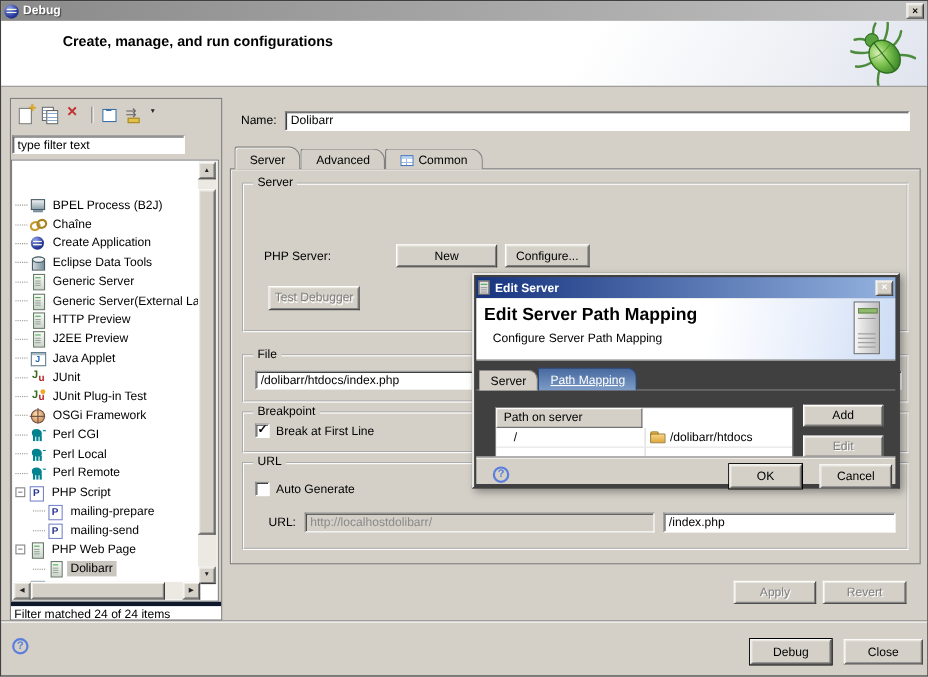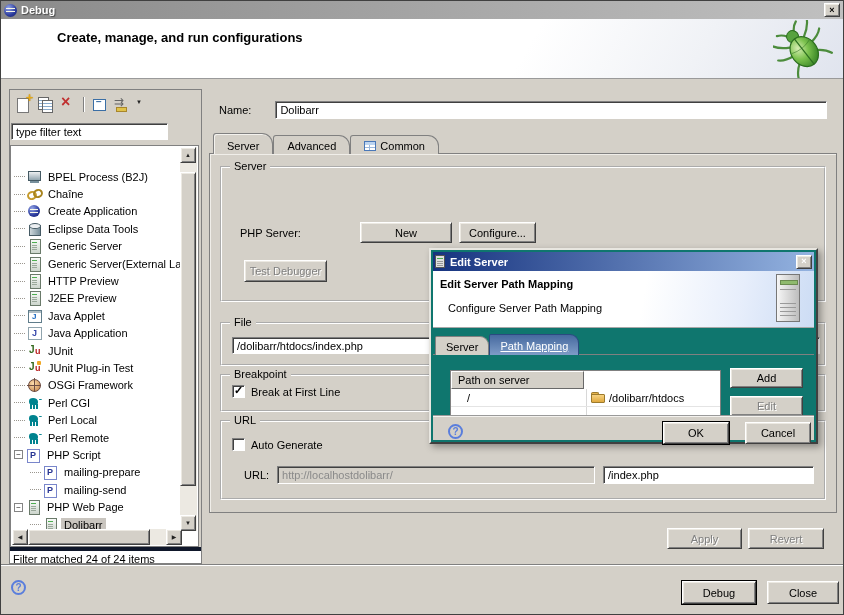--- a/index.html
+++ b/index.html
@@ -54,21 +54,21 @@
   .collapse-all-icon::before { content:""; position:absolute; left:2px; top:3px; width:11px; height:10px; background:#fff; border:1px solid #3a6ea5; }
   .collapse-all-icon::after { content:"−"; position:absolute; left:5px; top:0px; color:#3a6ea5; font:bold 10px "Liberation Sans",sans-serif; }
   .filter-icon::before { content:"⇉"; position:absolute; left:1px; top:-1px; font-size:12px; color:#666; }
   .filter-icon::after { content:""; position:absolute; left:3px; top:11px; width:9px; height:3px; background:#e0c24a; border:1px solid #a8862c; }
   .menu-dropdown-icon { width:10px; }
   .menu-dropdown-icon::before { content:"▼"; position:absolute; left:1px; top:3px; font-size:6px; color:#222; }
 
   .lp-filter { position:absolute; top:33px; left:1px; width:157px; height:17px; }
   .lp-treebox { position:absolute; top:55px; left:0; width:189px; height:402px; background:#fff;
     border:1px solid #808080; }
-  .lp-tree { position:absolute; top:6px; left:1px; width:169px; height:384px; overflow:hidden; padding-top:16px; }
+  .lp-tree { position:absolute; top:16px; left:1px; width:169px; height:384px; overflow:hidden; padding-top:16px; }
   .trow { display:flex; align-items:center; height:17.4px; white-space:nowrap; }
   .dots { width:11px; height:1px; border-top:1px dotted #9a968e; flex:none; margin-right:2px; }
   .expander { width:9px; height:9px; flex:none; border:1px solid #848484; background:#fff; color:#222;
     font:8px/7px "Liberation Sans",sans-serif; text-align:center; margin:0 3px 0 0; }
   .tlabel { padding:1px 3px; overflow:hidden; }
   .tlabel.sel { background:#c9c5bf; }
   .ticon { position:relative; width:15px; height:14px; flex:none; margin-right:3px; }
   .bpel-icon::before { content:""; position:absolute; left:1px; top:1px; width:11px; height:8px; background:linear-gradient(#eceff1,#90a4ae); border:1px solid #455a64; }
   .bpel-icon::after { content:""; position:absolute; left:3px; top:11px; width:9px; height:2px; background:#78909c; }
   .chain-icon::before { content:""; position:absolute; left:0; top:4px; width:6px; height:5px; border:2px solid #c69c2e; border-radius:50%; transform:rotate(-20deg); }
@@ -111,21 +111,21 @@
   .lp-treebox .hsb { bottom:1px; }
   .sb-btn { position:absolute; width:16px; height:16px; font-size:6px; line-height:15px; text-align:center; color:#222; }
   .vsb .up { top:0; left:0; } .vsb .down { bottom:0; left:0; }
   .hsb .left { left:0; top:0; } .hsb .right { right:0; top:0; }
   .sb-thumb-v { position:absolute; left:0; top:25px; width:16px; height:314px; }
   .sb-thumb-h { position:absolute; left:16px; top:0; width:122px; height:16px; }
   .lp-status { position:absolute; left:0; right:0; bottom:0; height:16px; background:#fff; border-top:4px solid #0f172a; padding:2px 3px; }
 
   
   .right-panel { position:absolute; left:208px; top:88px; width:628px; height:471px; }
-  .name-row { position:absolute; top:12px; left:10px; right:10px; height:18px; display:flex; align-items:center; gap:24px; }
+  .name-row { position:absolute; top:12px; left:10px; right:10px; height:18px; display:flex; align-items:center; gap:8px; }
   .name-row input { flex:1; height:18px; }
   .tabs-row { position:absolute; top:45px; left:4px; height:20px; display:flex; align-items:flex-end; z-index:2; }
   .etab { height:19px; padding:2px 13px 0; border:1px solid #808080; border-bottom:none;
      border-radius:3px 11px 0 0; background:#d4d0c8; display:flex; align-items:center; gap:4px; }
   .etab.active { height:21px; padding-top:3px; box-shadow:inset 1px 1px 0 #f4f2ee; position:relative; z-index:3; }
   .table-icon { width:12px; height:10px; background:#fff; border:1px solid #4a78b8; display:inline-block;
      background-image:linear-gradient(#bcd4f0 3px, transparent 3px),
        linear-gradient(90deg, transparent 4px, #9cb8dc 4px, #9cb8dc 5px, transparent 5px),
        linear-gradient(transparent 5px, #9cb8dc 5px, #9cb8dc 6px, transparent 6px); }
   .tab-content { position:absolute; top:64px; left:0; right:0; bottom:47px; border:1px solid #808080;
@@ -146,30 +146,30 @@
 
   
   .footer-sep { position:absolute; left:0; right:0; top:563px; height:2px; border-top:1px solid #808080; border-bottom:1px solid #fff; }
   .help-circle { width:15px; height:15px; border:2px solid #5a7edc; border-radius:50%; color:#5a7edc;
      font:bold 10px/12px "Liberation Sans",sans-serif; text-align:center; background:transparent; }
   .help-main { position:absolute; left:10px; top:579px; }
   .debug-btn { position:absolute; left:681px; top:580px; width:74px; height:23px; }
   .close-main-btn { position:absolute; left:766px; top:580px; width:72px; height:23px; }
 
   
-  .dialog { position:absolute; left:428px; top:247px; width:389px; height:196px; background:#0f766e;
+  .dialog { position:absolute; left:428px; top:247px; width:389px; height:196px; background:#404040;
      border:2px solid; border-color:#e8e6e0 #404040 #404040 #e8e6e0; box-shadow:3px 3px 7px rgba(0,0,0,.35); z-index:10; }
   .dlg-title { position:absolute; top:2px; left:2px; right:2px; height:19px; padding:0 2px;
      background:linear-gradient(90deg,#16337f,#94b3e0); color:#fff; font-weight:bold;
      display:flex; align-items:center; gap:5px; }
   .mini-server { width:10px; height:13px; background:#e0e0e0; border:1px solid #555; position:relative; flex:none; }
   .mini-server::before { content:""; position:absolute; left:1px; top:2px; width:6px; height:1px; background:#4caf50; box-shadow:0 3px 0 #999, 0 5px 0 #999, 0 7px 0 #999; }
   .dlg-header { position:absolute; top:21px; left:2px; right:2px; height:57px;
      background:linear-gradient(100deg,#ffffff 55%,#e7eefb 80%,#ccdcf4); border-bottom:1px solid #a8a8a8; }
-  .dlg-heading { position:absolute; left:7px; top:7px; font-weight:bold; font-size:11px; }
+  .dlg-heading { position:absolute; left:7px; top:7px; font-weight:bold; font-size:16px; }
   .dlg-subheading { position:absolute; left:15px; top:31px; }
   .server-art { position:absolute; right:14px; top:3px; width:24px; height:48px;
      background:linear-gradient(90deg,#f6f6f6,#bdbdbd); border:1px solid #777; }
   .server-art::before { content:""; position:absolute; left:3px; top:5px; width:16px; height:3px; background:#8fba6e; border:1px solid #6a8a50; }
   .server-art::after { content:""; position:absolute; left:3px; top:14px; width:16px; height:1px; background:#9a9a9a;
      box-shadow:0 14px 0 #9a9a9a, 0 18px 0 #9a9a9a, 0 22px 0 #9a9a9a, 0 26px 0 #9a9a9a; }
   .dlg-tabs { position:absolute; top:85px; left:4px; height:20px; display:flex; align-items:flex-end; z-index:2; }
   .dtab { height:19px; padding:2px 10px 0; border:1px solid #808080; border-bottom:none; border-radius:2px 9px 0 0;
      background:#d4d0c8; display:flex; align-items:center; }
   .dtab.active { height:21px; background:linear-gradient(#46699f,#7e9cc7); color:#fff; text-decoration:underline;
@@ -282,25 +282,20 @@
             <span class="ticon server-icon"></span>
             <span class="tlabel">J2EE Preview</span>
           </div>
           <div class="trow" style="padding-left: 2px;">
             <span class="dots"></span>
             <span class="ticon applet-icon"></span>
             <span class="tlabel">Java Applet</span>
           </div>
           <div class="trow" style="padding-left: 2px;">
             <span class="dots"></span>
-            <span class="ticon java-icon"></span>
-            <span class="tlabel">Java Application</span>
-          </div>
-          <div class="trow" style="padding-left: 2px;">
-            <span class="dots"></span>
             <span class="ticon junit-icon"></span>
             <span class="tlabel">JUnit</span>
           </div>
           <div class="trow" style="padding-left: 2px;">
             <span class="dots"></span>
             <span class="ticon junit-plugin-icon"></span>
             <span class="tlabel">JUnit Plug-in Test</span>
           </div>
           <div class="trow" style="padding-left: 2px;">
             <span class="dots"></span>

